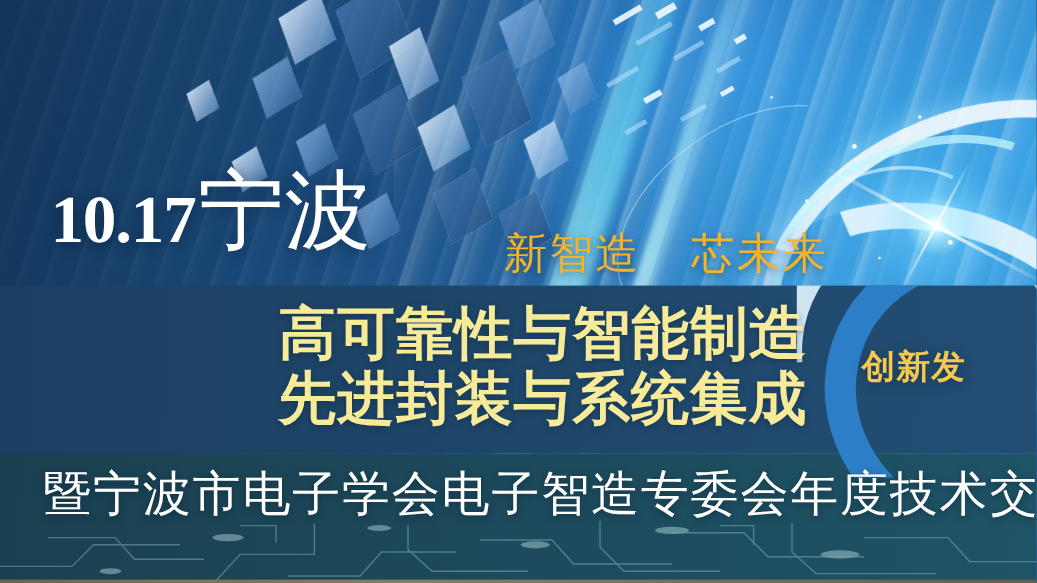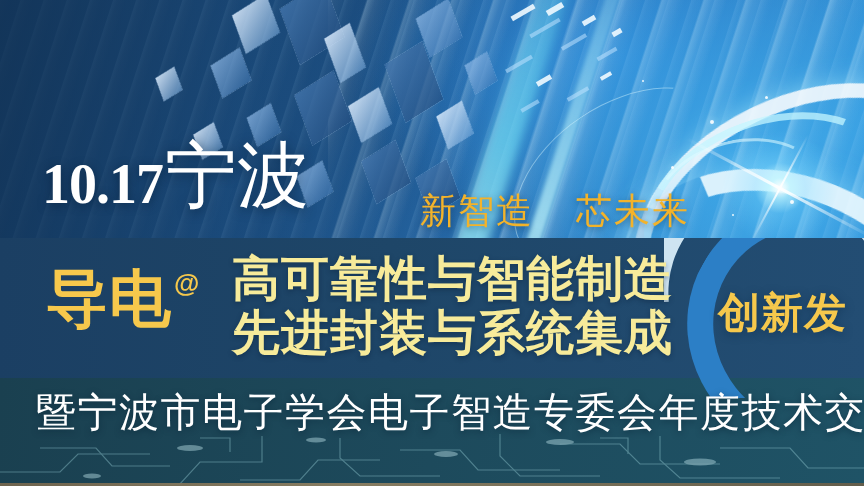--- a/index.html
+++ b/index.html
@@ -323,21 +323,21 @@
     color: #f7eb9a;
     line-height: 1.12;
     letter-spacing: 1px;
     white-space: nowrap;
     text-shadow: 0 2px 5px rgba(10,34,60,0.45);
   }
 
   .side-slogan {
     position: absolute;
     left: 718px; top: 292px;
-    font-size: 42px;
+    font-size: 28px;
     font-weight: 800;
     color: #f6c84c;
     line-height: 1;
     white-space: nowrap;
     letter-spacing: 1px;
     z-index: 7;
     text-shadow: 0 2px 8px rgba(10,40,70,0.5);
   }
 
   .footline {
@@ -455,24 +455,20 @@
     <span class="date-num">10.17</span>
     <span class="date-city">宁波</span>
   </div>
 
   <div class="tagline">
     <span>新智造</span>
     <span class="gap"></span>
     <span>芯未来</span>
   </div>
 
-  <div class="brand">
-    <span class="brand-word">导电</span>
-    <span class="brand-at">@</span>
-  </div>
 
   <div class="headline">
     <div class="headline-line">高可靠性与智能制造</div>
     <div class="headline-line">先进封装与系统集成</div>
   </div>
 
   <div class="side-slogan">创新发</div>
 
   <div class="footline">暨宁波市电子学会电子智造专委会年度技术交</div>
 

